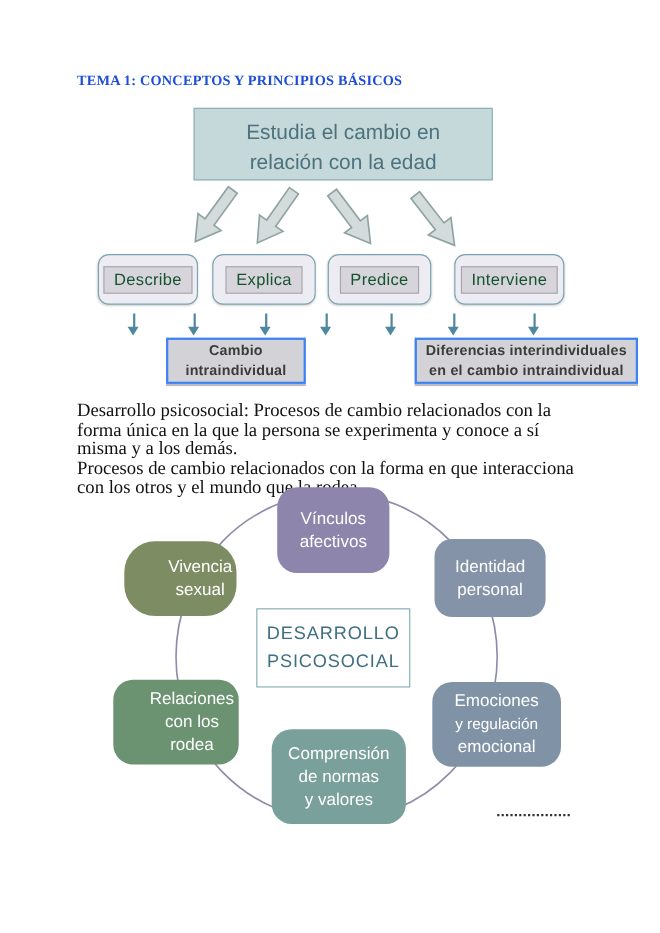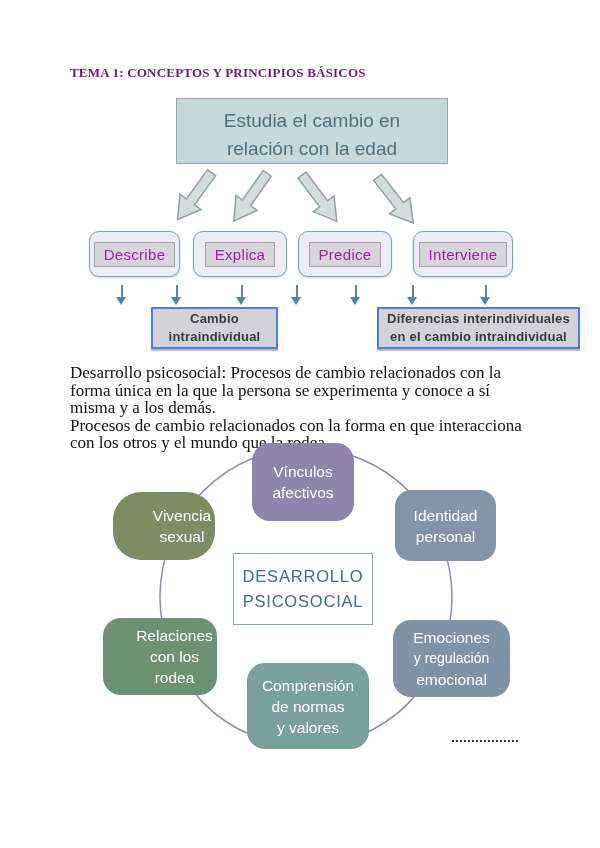--- a/index.html
+++ b/index.html
@@ -5,41 +5,41 @@
   * { margin:0; padding:0; box-sizing:border-box; }
   html,body { background:#ffffff; }
   .page {
     position:relative; width:600px; height:848px; background:#ffffff;
     font-family:"Liberation Sans", sans-serif; overflow:hidden;
   }
   
   .title {
     position:absolute; left:70px; top:65px;
     font-family:"Liberation Serif", serif; font-size:13px; font-weight:bold;
-    color:#701a75; letter-spacing:0.2px; white-space:nowrap;
+    color:#1d4ed8; letter-spacing:0.2px; white-space:nowrap;
   }
   
   .underlay { position:absolute; left:0; top:0; z-index:1; }
   
   .root-box {
     position:absolute; left:176px; top:98px; width:272px; height:66px;
     background:#c5d8da; border:1px solid #8aacb2;
     display:flex; flex-direction:column; align-items:center; justify-content:flex-end;
     color:#4d727e; font-size:19px; line-height:28px; z-index:2; text-align:center;
   }
   
   .branch {
     position:absolute; top:231px; height:46px;
     background:#edecf2; border:1px solid #79a3b3; border-radius:10px;
     box-shadow:0 1px 2px rgba(0,0,0,0.18);
     display:flex; align-items:center; justify-content:center; z-index:2;
   }
   .branch .inner {
     background:#d7d5db; border:1px solid #a5a3ad; padding:3px 9px;
-    font-size:15px; color:#a21caf; letter-spacing:0.3px; white-space:nowrap;
+    font-size:15px; color:#14532d; letter-spacing:0.3px; white-space:nowrap;
   }
   #b1 { left:89px;  width:91px; }
   #b2 { left:193px; width:94px; }
   #b3 { left:298px; width:94px; }
   #b4 { left:413px; width:100px; }
   
   .mini-arrow { position:absolute; top:285px; width:11px; height:20px; z-index:2; }
   .mini-arrow::before {
     content:""; position:absolute; left:4.5px; top:0; width:2px; height:13px; background:#4e87a0;
   }

